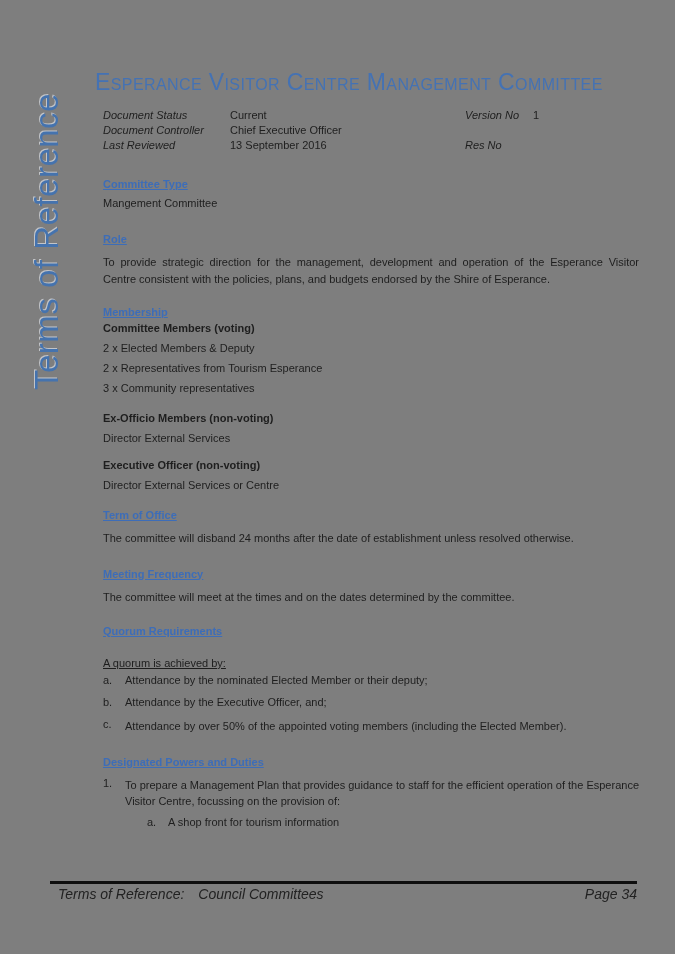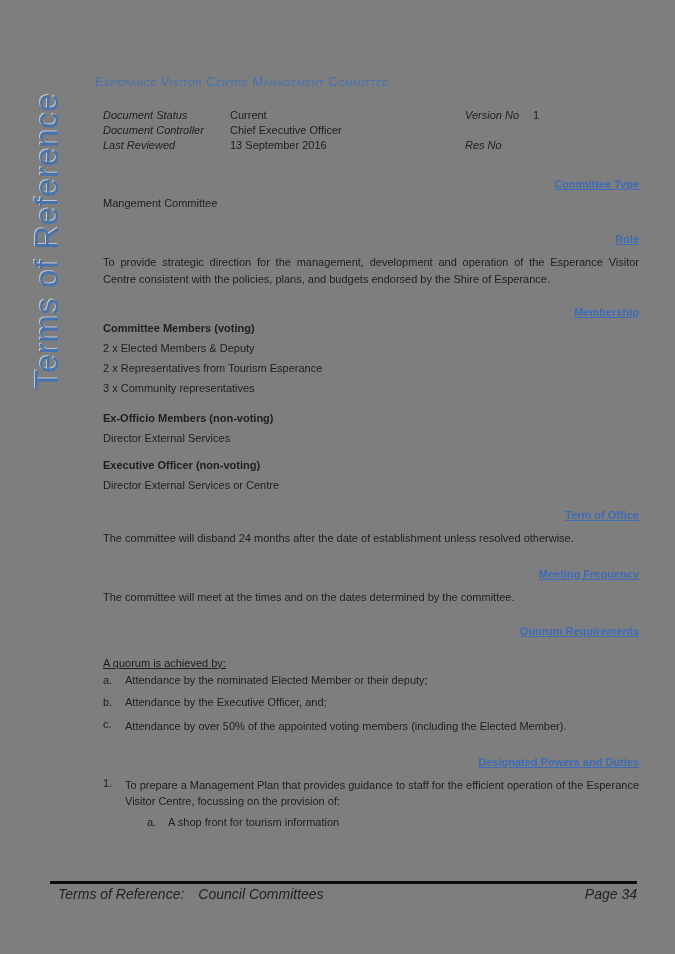--- a/index.html
+++ b/index.html
@@ -25,36 +25,35 @@
     text-shadow:1px -1px 0 rgba(240,244,250,.6);
   }
 
   .content {
     position:absolute; left:103px; top:71px; width:536px;
     font-size:11px; line-height:13px;
   }
 
   .doc-title {
     margin-left:-8px;
-    font-size:13px; line-height:22px;
+    font-size:23px; line-height:22px;
     font-variant:small-caps;
     letter-spacing:.4px;
     color:#4472b4;
     font-weight:400;
     white-space:nowrap;
   }
 
   .doc-info { margin-top:15px; display:grid; grid-template-columns:127px 235px 68px 1fr; }
   .doc-info .cell { line-height:15px; }
   .doc-info .lbl { font-style:italic; }
 
   .sec-heading {
     color:#3d6db8; font-weight:bold; text-decoration:underline;
     line-height:14px;
-    text-align:right;
   }
   .mt-committee { margin-top:24px; }
   .mt-role { margin-top:22px; }
   .mt-membership { margin-top:18px; }
   .mt-term { margin-top:16px; }
   .mt-meeting { margin-top:20px; }
   .mt-quorum { margin-top:19px; }
   .mt-powers { margin-top:20px; }
 
   .plain { margin-top:6px; }

